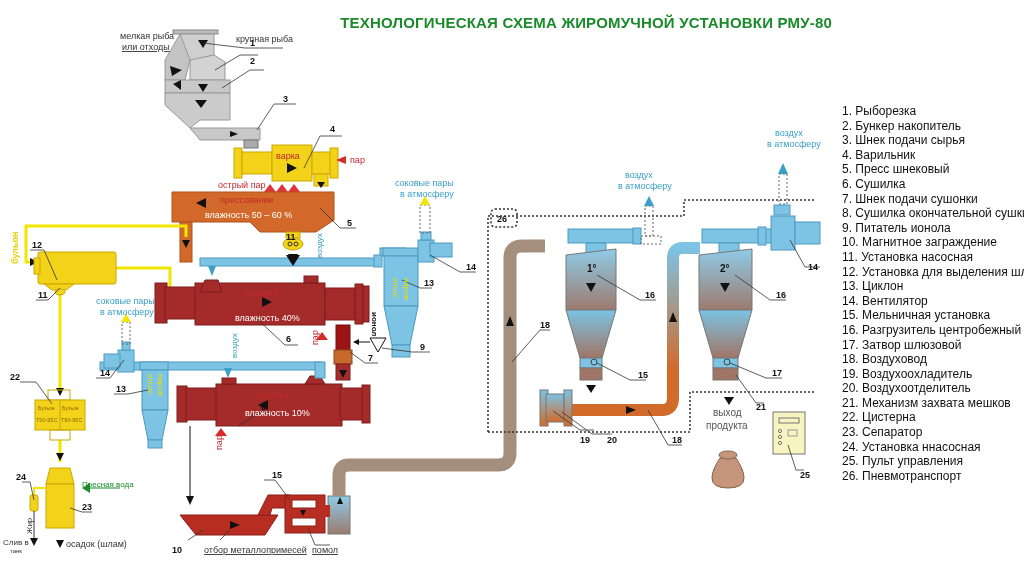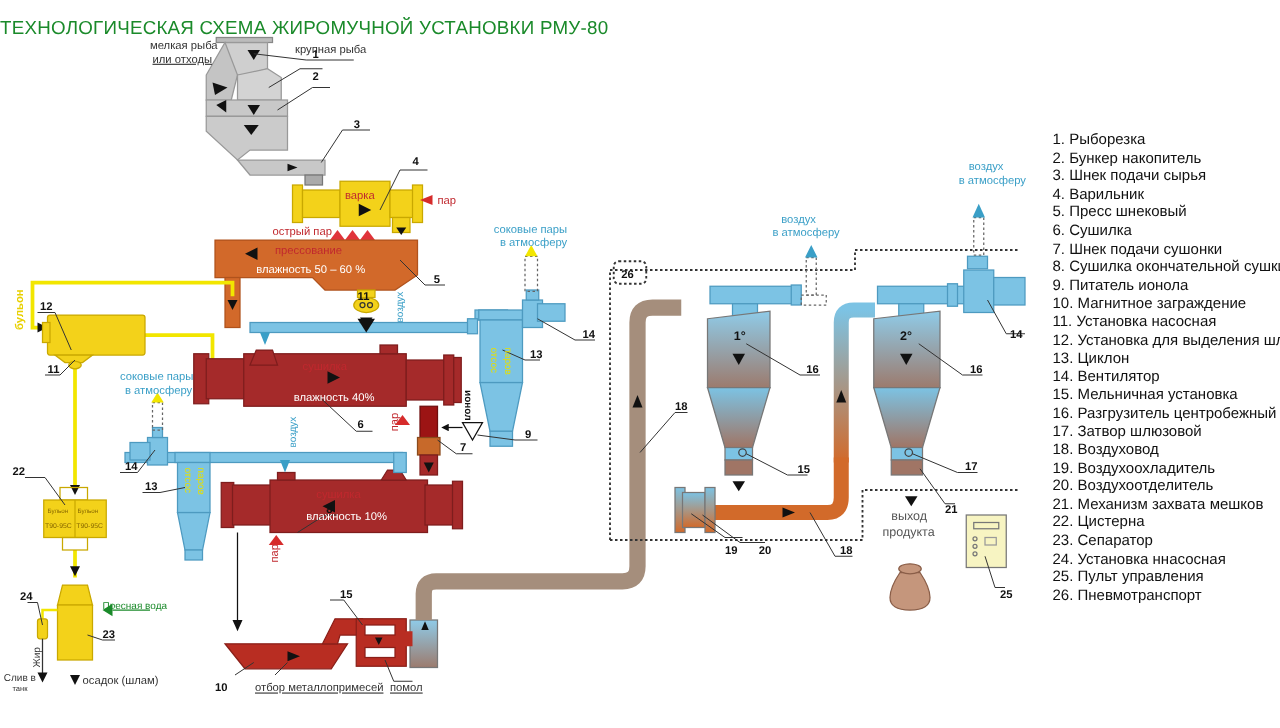--- a/index.html
+++ b/index.html
@@ -1,20 +1,20 @@
 <!DOCTYPE html>
 <html><head>
 <meta charset="utf-8">
 <style>
   html, body { margin: 0; padding: 0; background: #ffffff; }
   body { width: 1024px; height: 582px; position: relative; overflow: hidden;
          font-family: "Liberation Sans", sans-serif; }
   #diagram { position: absolute; left: 0; top: 0; }
-  .title { position: absolute; left: 0; width: 832px; top: 14px; text-align: left;
-           font-size: 15px; font-weight: normal; color: #1a8a2a; letter-spacing: 0.2px; }
+  .title { position: absolute; left: 0; width: 832px; top: 14px; text-align: right;
+           font-size: 15px; font-weight: bold; color: #1a8a2a; letter-spacing: 0.2px; }
   .legend { position: absolute; left: 842px; top: 104px; font-size: 12px; line-height: 14.6px;
             color: #111; font-family: "Liberation Sans", sans-serif; }
   .legend div { white-space: nowrap; }
   svg text { font-family: "Liberation Sans", sans-serif; }
   .lbl { font-size: 9px; fill: #333; }
   .num { font-size: 9px; font-weight: bold; fill: #111; }
   .blue { fill: #3a9fc7; font-size: 9px; }
   .red { fill: #c0282e; font-size: 9px; }
   .white { fill: #fff; font-size: 9px; }
   .yl { fill: #e8e000; font-size: 8px; }

